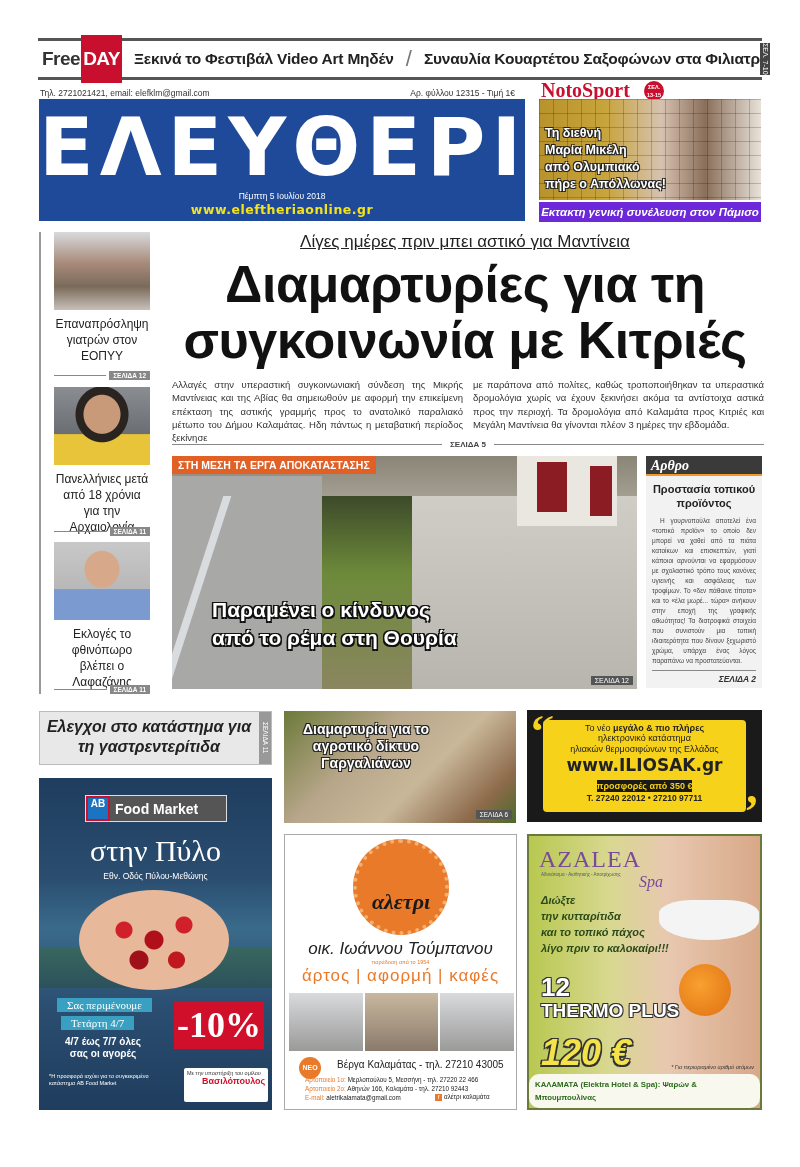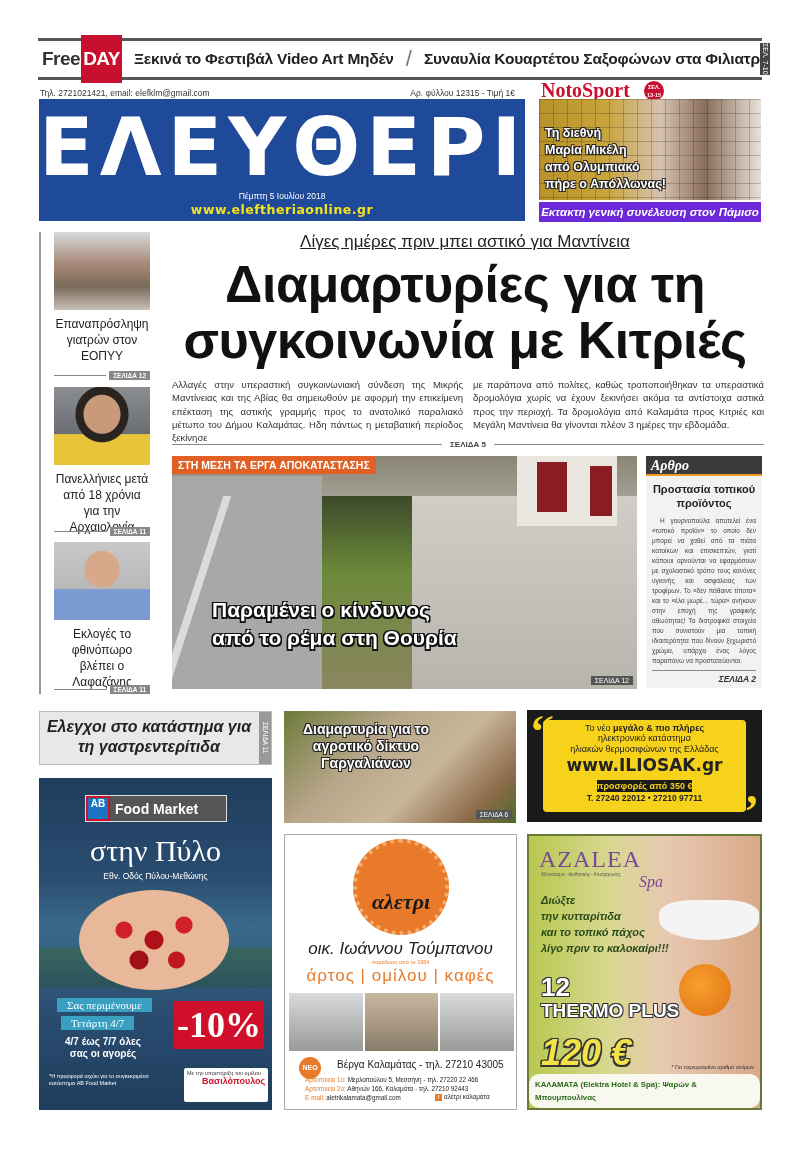--- a/index.html
+++ b/index.html
@@ -290,21 +290,21 @@
     <div class="n">Βασιλόπουλος</div>
   </div>
 </div>
 
 <div class="abs aletri">
   <div class="al-logo">
     <div class="t">αλετρι</div>
   </div>
   <div class="al-name">οικ. Ιωάννου Τούμπανου</div>
   <div class="al-since">παράδοση από το 1954</div>
-  <div class="al-prod">άρτος | ομίλου | καφές</div>
+  <div class="al-prod">άρτος | αφορμή | καφές</div>
   <div class="al-photos">
       <div></div>
       <div></div>
       <div></div>
     </div>
   <div class="al-neo">ΝΕΟ</div>
   <div class="al-main">Βέργα Καλαμάτας - τηλ. 27210 43005</div>
   <div class="al-info">
     <div><span class="lab">Αρτοποιείο 1ο:</span> <span>Μερλοπούλου 5, Μεσσήνη - τηλ. 27220 22 466</span></div>
     <div><span class="lab">Αρτοποιείο 2ο:</span> <span>Αθηνών 166, Καλαμάτα - τηλ. 27210 92443</span></div>

